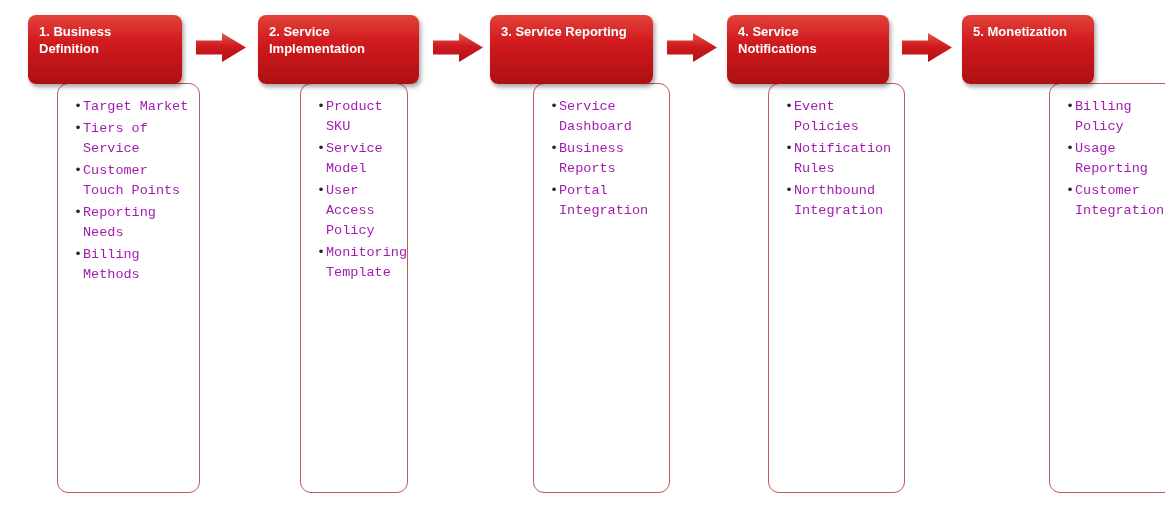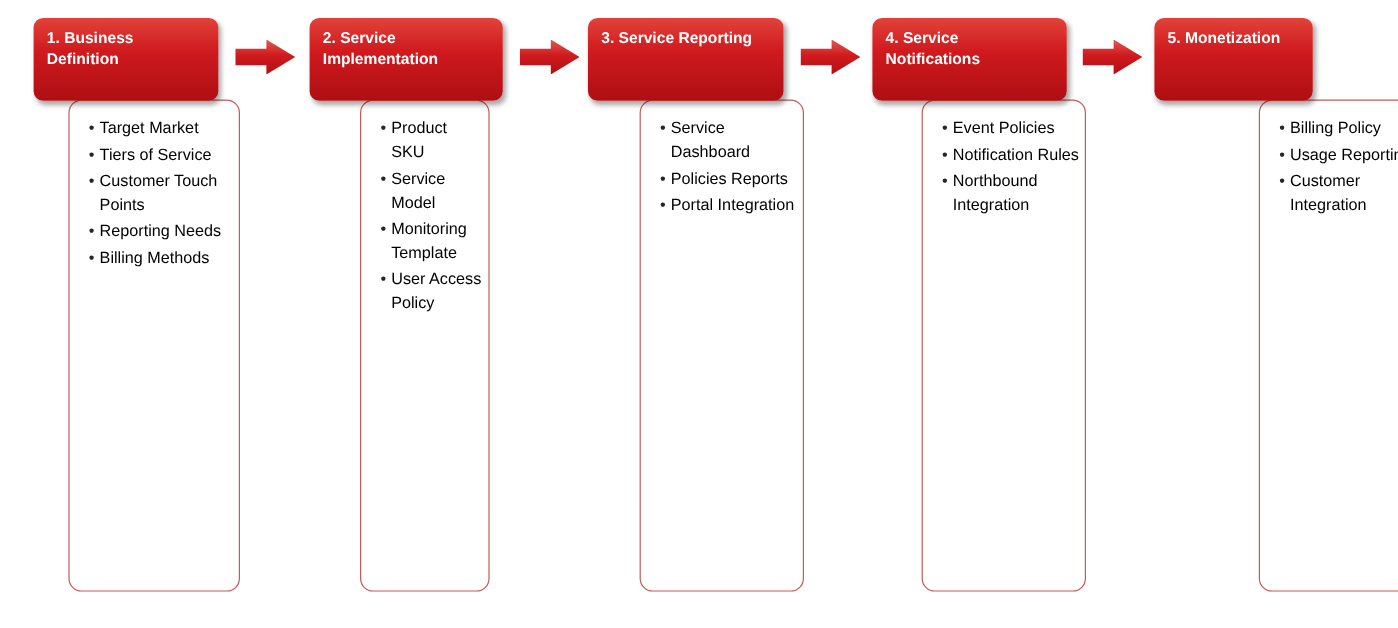--- a/index.html
+++ b/index.html
@@ -29,22 +29,23 @@
   .panel ul {
     list-style: none;
     margin: 0;
     padding: 13px 4px 0 16px;
   }
   .panel li {
     position: relative;
     padding-left: 9px;
     font-size: 13.5px;
     line-height: 1.48;
-    color: #000000;
+    color: #a21caf;
     margin-bottom: 2px;
+    font-family: Liberation Mono, monospace;
   }
   .panel li::before {
     content: "\2022";
     position: absolute;
     left: 0;
     top: 0;
     color: #262626;
   }
   
   .hdr {
@@ -108,36 +109,36 @@
     </div>
   </div>
 
   <div class="arrow a1"></div>
 
   <div class="stage s2">
     <div class="panel">
       <ul>
           <li>Product SKU</li>
           <li>Service Model</li>
+          <li>User Access Policy</li>
           <li>Monitoring Template</li>
-          <li>User Access Policy</li>
         </ul>
     </div>
     <div class="hdr">
       <span>2. Service Implementation</span>
     </div>
   </div>
 
   <div class="arrow a2"></div>
 
   <div class="stage s3">
     <div class="panel">
       <ul>
           <li>Service Dashboard</li>
-          <li>Policies Reports</li>
+          <li>Business Reports</li>
           <li>Portal Integration</li>
         </ul>
     </div>
     <div class="hdr">
       <span>3. Service Reporting</span>
     </div>
   </div>
 
   <div class="arrow a3"></div>
 

